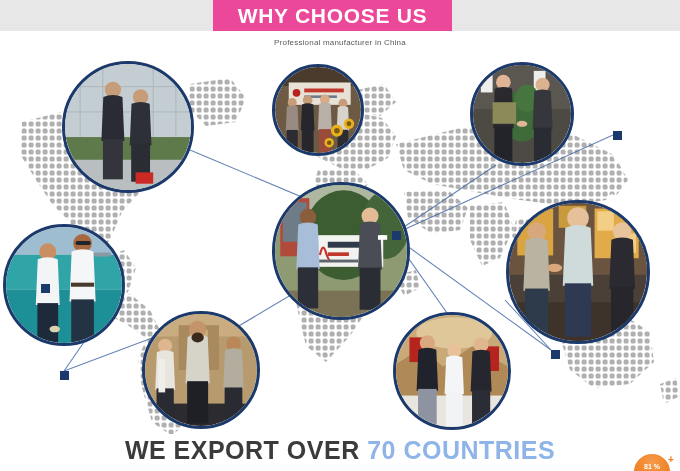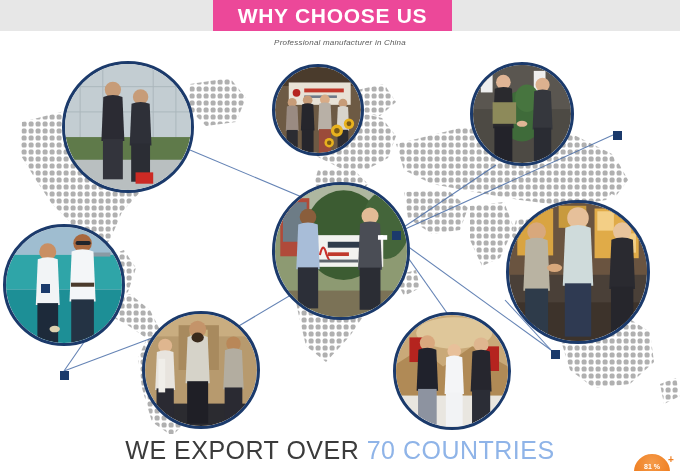--- a/index.html
+++ b/index.html
@@ -55,21 +55,20 @@
 
   .subtitle {
     position: absolute;
     left: 0;
     top: 38px;
     width: 680px;
     text-align: center;
     font-size: 8px;
     color: #5a5a5a;
     letter-spacing: 0.2px;
-    font-style: italic;
   }
 
   
   .map-wrap {
     position: absolute;
     left: 0; top: 44px;
     width: 680px;
     height: 390px;
     overflow: hidden;
   }
@@ -110,21 +109,21 @@
   }
 
   
   .bottom-caption {
     position: absolute;
     left: 0;
     top: 436px;
     width: 680px;
     text-align: center;
     font-size: 25px;
-    font-weight: normal;
+    font-weight: bold;
     letter-spacing: 0.5px;
     white-space: nowrap;
   }
   .bottom-caption .cap-dark { color: #3b3b3b; }
   .bottom-caption .cap-blue { color: #8fb4e8; }
 
   
   .orange-badge {
     position: absolute;
     left: 632px;

